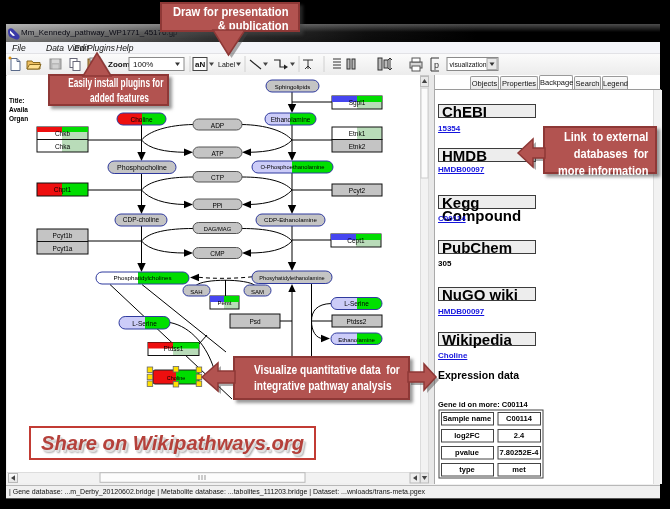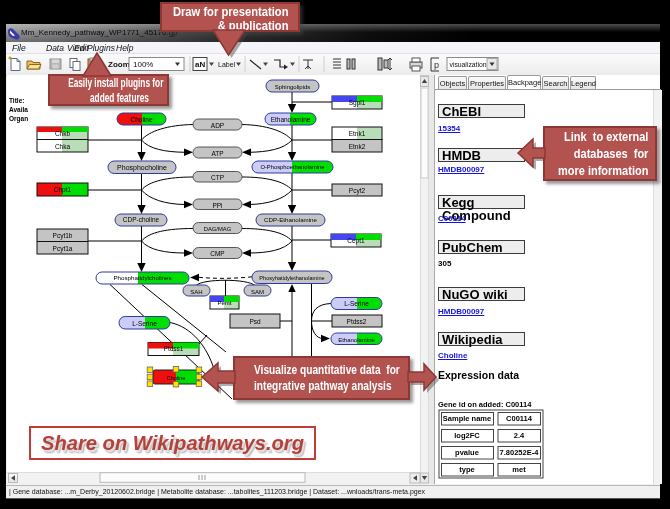--- a/index.html
+++ b/index.html
@@ -21,26 +21,26 @@
   #vscroll{left:414px;top:52px;width:9px;height:407px;background:#f2f2f2;border:1px solid #dcdcdc;box-sizing:border-box;}
   #split{left:423px;top:51px;width:5px;height:409px;background:#e8e8e8;}
   #panel{left:428px;top:51px;width:226px;height:409px;background:#fff;border-left:1px solid #aaa;box-sizing:border-box;}
   #hscroll{left:1px;top:448px;width:413px;height:11px;background:#f2f2f2;border-top:1px solid #ddd;box-sizing:border-box;}
   #statusbar{left:0;top:461px;width:654px;height:12px;background:#f0f0f0;border-top:1px solid #b8b8b8;}
   #statusbar div{position:absolute;left:3px;top:2px;font-size:7px;color:#111;white-space:nowrap;}
   .sbtn{position:absolute;background:linear-gradient(180deg,#fdfdfd,#e4e4e4);border:1px solid #b8b8b8;box-sizing:border-box;}
   
   .tab{position:absolute;top:1px;height:13px;background:linear-gradient(180deg,#fafafa,#e6e6e6);
        border:1px solid #9a9a9a;border-bottom:none;border-radius:2px 2px 0 0;
-       font-size:7.5px;color:#111;text-align:center;line-height:13px;box-sizing:border-box;}
+       font-size:7.5px;color:#111;text-align:center;line-height:13px;box-sizing:border-box;margin-left:32px;}
   .tabsel{top:0px;height:15px;background:#fff;line-height:14px;}
   #tabline{position:absolute;left:0;top:14px;width:226px;height:1px;background:#9a9a9a;}
   
-  .hdr{position:absolute;left:3px;width:87px;height:14px;background:#ededed;border:1px solid #3c3c3c;
-       box-sizing:border-box;font-size:13px;font-weight:bold;color:#000;line-height:13px;padding-left:3px;}
+  .hdr{position:absolute;left:3px;width:98px;height:14px;background:#ededed;border:1px solid #3c3c3c;
+       box-sizing:border-box;font-size:15px;font-weight:bold;color:#000;line-height:13px;padding-left:3px;}
   .lnk{position:absolute;left:3px;font-size:8px;font-weight:bold;color:#1414dd;text-decoration:underline;}
   
   .co{position:absolute;background:#b25350;border:2px solid #8e3836;box-sizing:border-box;
       color:#fff;font-weight:bold;text-align:right;z-index:50;
       box-shadow:3px 3px 3px rgba(70,70,70,.55);}
   .cotxt{width:100%;white-space:nowrap;transform-origin:50% 50%;}
   svg{position:absolute;left:0;top:0;}
 </style>
 </head>
 <body>
@@ -143,21 +143,21 @@
     <div class="lnk" style="top:90px;">HMDB00097</div>
     <div class="hdr" style="top:120px;">Kegg Compound</div>
     <div class="lnk" style="top:139px;">C00114</div>
     <div class="hdr" style="top:165px;">PubChem</div>
     <div style="position:absolute;left:3px;top:184px;font-size:8px;font-weight:bold;color:#000;">305</div>
     <div class="hdr" style="top:212px;">NuGO wiki</div>
     <div class="lnk" style="top:232px;">HMDB00097</div>
     <div class="hdr" style="top:257px;">Wikipedia</div>
     <div class="lnk" style="top:276px;">Choline</div>
     <div style="position:absolute;left:3px;top:294px;font-size:10.5px;font-weight:bold;color:#000;">Expression data</div>
-    <div style="position:absolute;left:3px;top:325px;font-size:7.5px;font-weight:bold;color:#000;">Gene id on added: C00114</div>
+    <div style="position:absolute;left:3px;top:325px;font-size:7.5px;font-weight:bold;color:#000;">Gene id on more: C00114</div>
     <svg width="226" height="409" viewBox="0 0 226 409" style="left:0;top:0;">
       <g stroke="#444" fill="none">
         <rect x="4" y="335" width="104" height="68"></rect>
         <rect x="6.5" y="337.5" width="52" height="12.5"></rect>
           <rect x="63" y="337.5" width="42.5" height="12.5"></rect>
         <rect x="6.5" y="354.5" width="52" height="12.5"></rect>
           <rect x="63" y="354.5" width="42.5" height="12.5"></rect>
         <rect x="6.5" y="371.5" width="52" height="12.5"></rect>
           <rect x="63" y="371.5" width="42.5" height="12.5"></rect>
         <rect x="6.5" y="388.5" width="52" height="12.5"></rect>
@@ -391,21 +391,21 @@
     <polygon points="408,372 424,372 424,364 436,377 424,390 424,382 408,382"></polygon>
   </g>
 </svg>
 
 <div class="co" style="left:160px;top:2px;width:140px;height:30px;font-size:13px;line-height:14px;padding-top:1px;">
   <div class="cotxt" style="transform:scaleX(.86);">Draw for presentation<br>&amp; publication</div>
   </div>
 <div class="co" style="left:48px;top:74px;width:121px;height:32px;font-size:12px;line-height:15px;">
   <div class="cotxt" style="transform:scaleX(.69);">Easily install plugins for<br>added features</div>
   </div>
-<div class="co" style="left:543px;top:126px;width:114px;height:55px;font-size:12.5px;line-height:17px;padding-top:1px;">
+<div class="co" style="left:543px;top:126px;width:114px;height:48px;font-size:12.5px;line-height:17px;padding-top:1px;">
   <div class="cotxt" style="transform:scaleX(.88);">Link&nbsp; to external<br>databases&nbsp; for<br>more information</div>
   </div>
 <div class="co" style="left:233px;top:356px;width:177px;height:44px;font-size:13px;line-height:16px;padding-top:4px;">
   <div class="cotxt" style="transform:scaleX(.78);">Visualize quantitative data&nbsp; for<br>integrative pathway analysis</div>
   </div>
 
 <svg class="abs" width="670" height="509" viewBox="0 0 670 509" style="z-index:51;pointer-events:none;">
   <g fill="#b25350" stroke="#8e3836" stroke-width="1.5">
     <polygon points="213,30 245,30 228.5,55"></polygon>
     <polygon points="83,76 111,76 97,53"></polygon>

